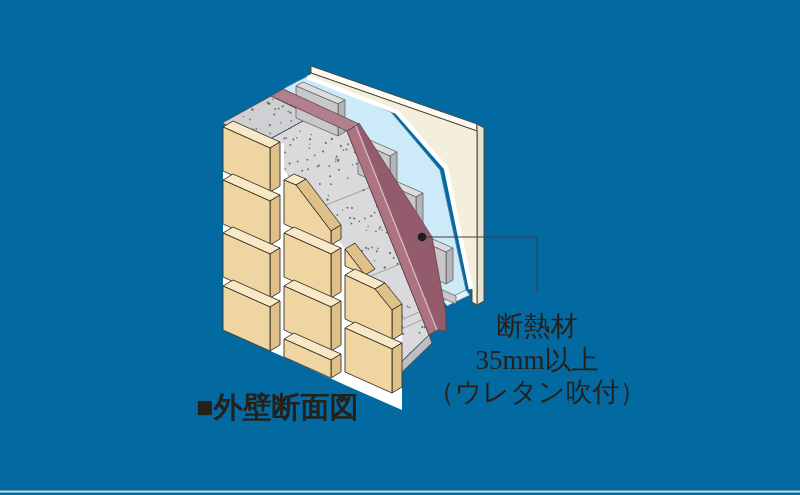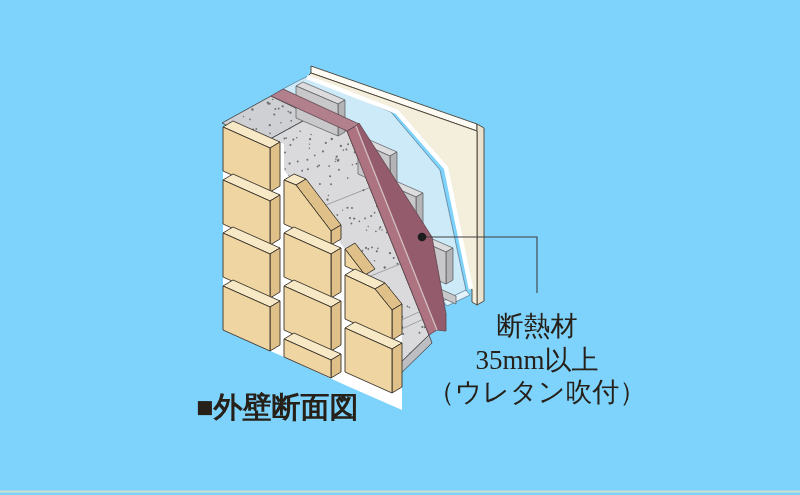--- a/index.html
+++ b/index.html
@@ -1,16 +1,16 @@
 <!DOCTYPE html>
 <html style="--tile-face: #eed5a1; --tile-top: #f7e9c6; --tile-side: #dfc089; --concrete-face: #dadadc; --concrete-top: #cfd0d3; --concrete-shadow: #bdbec1; --speckle: #54555a; --insulation-top: #b2808c; --insulation-light: #ad7380; --insulation-dark: #935b6b; --insulation-divider: #d8bfc4; --block-face: #c8c8ca; --block-top: #dcdcde; --block-side: #b4b4b7; --plasterboard-face: #cdeaf8; --plasterboard-light: #e4f3fb; --board-face: #f4eedd; --board-top: #fdfbf4; --board-side: #e9e2cf; --ink: #262019; --leader: #404040; --bottom-rule: #cfe2cf;"><head>
 <meta charset="utf-8">
 <style>
   html,body{margin:0;padding:0;background:#ffffff;}
-  .stage{position:relative;width:800px;height:495px;background:#7dd3fc;overflow:hidden;
+  .stage{position:relative;width:800px;height:495px;background:#0369a1;overflow:hidden;
          font-family:"Liberation Serif","DejaVu Serif",serif;}
   svg{display:block}
   
   .tile-f{fill:var(--tile-face)} .tile-t{fill:var(--tile-top)} .tile-s{fill:var(--tile-side)}
   .tile-b{fill:var(--tile-side)}
   .tl{stroke:#3a332b;stroke-width:0.9;stroke-linejoin:round}
   .conc-top{fill:var(--concrete-top)} .conc-cut{fill:var(--concrete-face)}
   .conc-band{fill:var(--concrete-shadow)}
   .cl{stroke:#47484c;stroke-width:0.9;stroke-linejoin:round}
   .mar-st{fill:var(--insulation-top)} .mar-l{fill:var(--insulation-light)} .mar-d{fill:var(--insulation-dark)}

